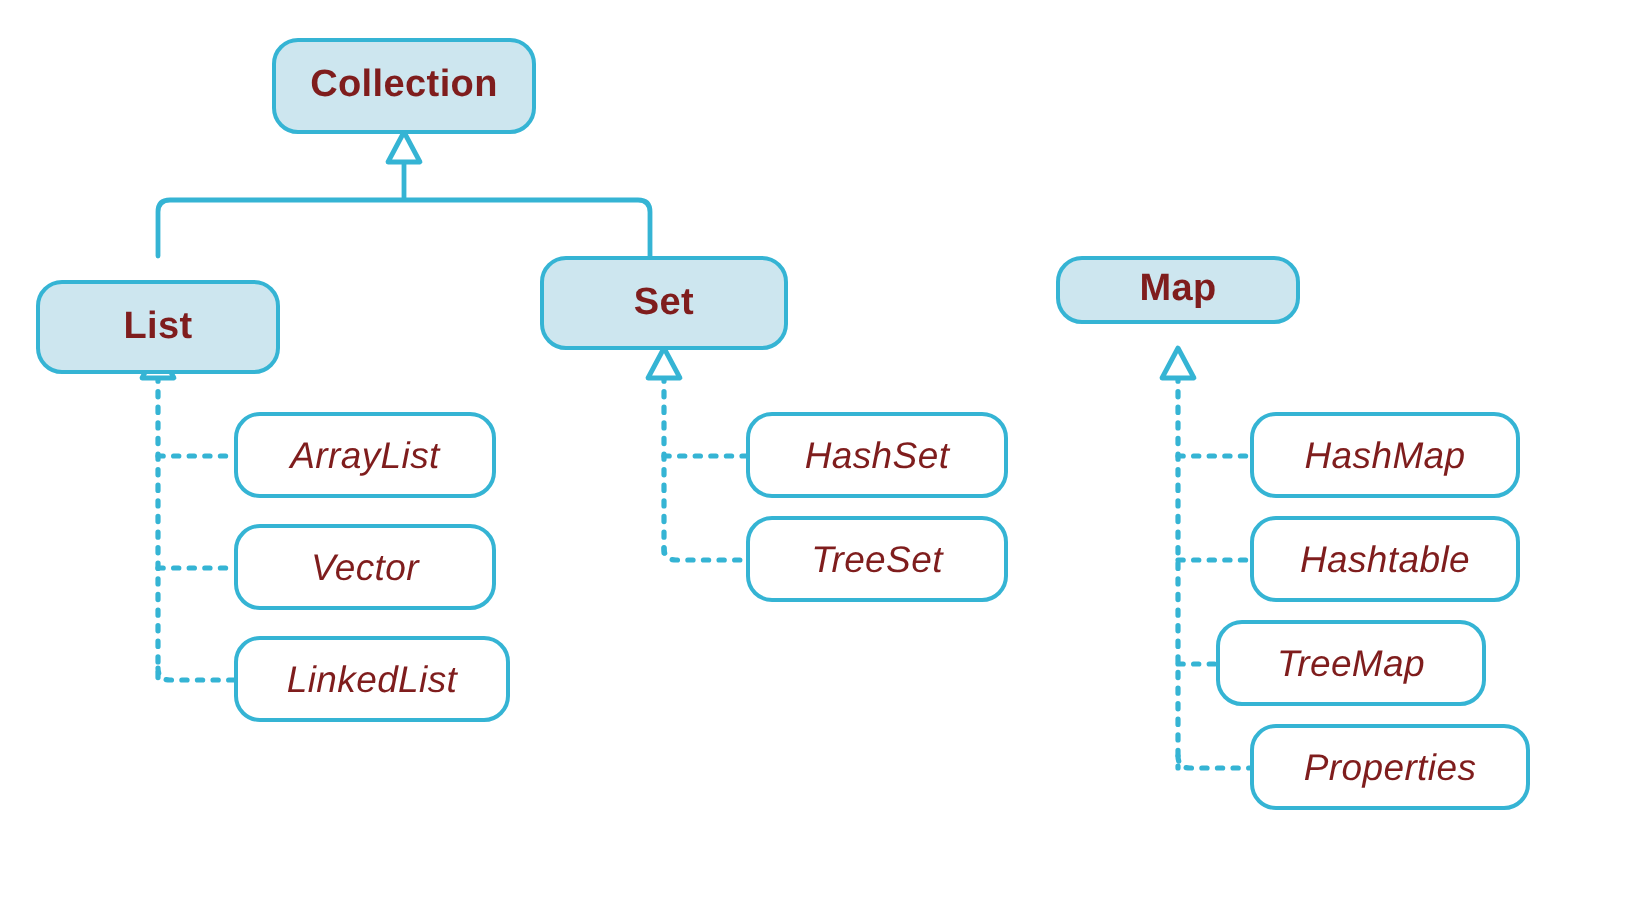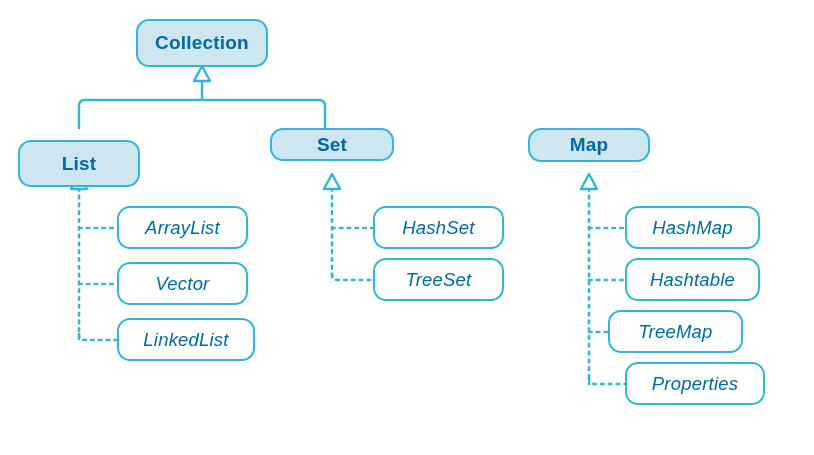--- a/index.html
+++ b/index.html
@@ -23,21 +23,21 @@
     height: 455px;
   }
   .node {
     position: absolute;
     box-sizing: border-box;
     display: flex;
     align-items: center;
     justify-content: center;
     border: 2.4px solid #35B4D4;
     border-radius: 13px;
-    color: #0369a1;
+    color: #7f1d1d;
     font-size: 19px;
     font-weight: bold;
     letter-spacing: 0.2px;
     white-space: nowrap;
   }
   .node.interface {
     background: #CDE6EF;
   }
   .node.concrete {
     background: #ffffff;
@@ -87,21 +87,21 @@
     </g>
   </svg>
 
   <div id="node-layer">
       <div class="node interface" style="left: 136px; top: 19px; width: 132px; height: 48px;">
         <span>Collection</span>
       </div>
       <div class="node interface" style="left: 18px; top: 140px; width: 122px; height: 47px;">
         <span>List</span>
       </div>
-      <div class="node interface" style="left: 270px; top: 128px; width: 124px; height: 33px;">
+      <div class="node interface" style="left: 270px; top: 128px; width: 124px; height: 47px;">
         <span>Set</span>
       </div>
       <div class="node interface" style="left: 528px; top: 128px; width: 122px; height: 34px;">
         <span>Map</span>
       </div>
       <div class="node concrete" style="left: 117px; top: 206px; width: 131px; height: 43px;">
         <span>ArrayList</span>
       </div>
       <div class="node concrete" style="left: 117px; top: 262px; width: 131px; height: 43px;">
         <span>Vector</span>

